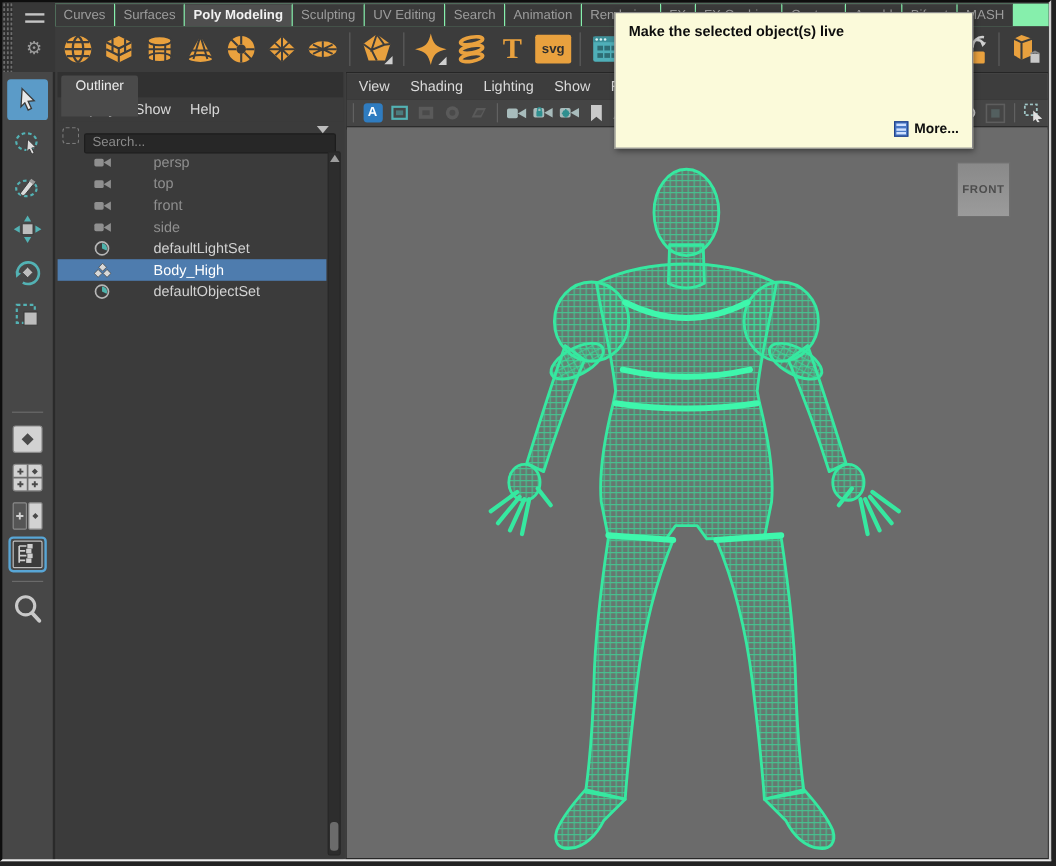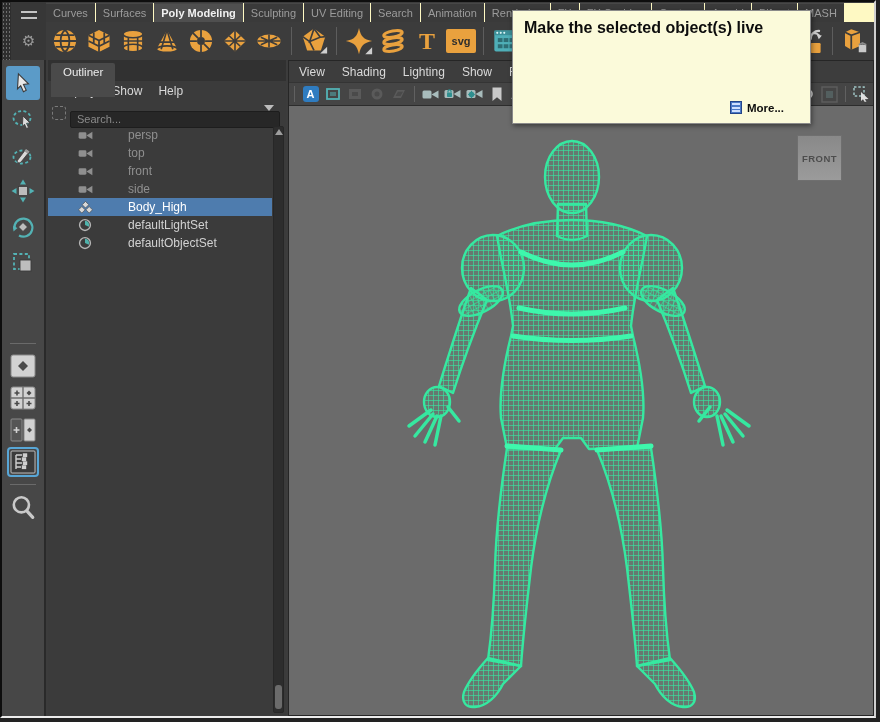--- a/index.html
+++ b/index.html
@@ -17,21 +17,21 @@
   .shelf { position:absolute; left:0; top:0; width:100%; height:58px; background:#3c3c3c; }
   .grip {
     position:absolute; left:0; top:0; width:9px; height:58px; background-color:#2e2e2e;
     background-image:radial-gradient(circle, #6e6e6e 0.9px, transparent 1.1px);
     background-size:3px 4px;
   }
   .shelf-left { position:absolute; left:9px; top:0; width:35px; height:58px; background:#373737; display:flex; flex-direction:column; align-items:center; }
   .menu-eq { margin-top:9px; width:16px; height:8px; border-top:2px solid #c4c4c4; border-bottom:2px solid #c4c4c4; }
   .gear { margin-top:14px; font-size:15px; color:#9b9b9b; line-height:15px; }
 
-  .tabs { position:absolute; left:44px; top:1px; right:0; height:19px; background:#fef9c3; display:flex; overflow:hidden; }
+  .tabs { position:absolute; left:44px; top:1px; right:0; height:19px; background:#86efac; display:flex; overflow:hidden; }
   .tab { flex:0 0 auto; padding:0 7px; line-height:19px; font-size:11px; color:#9c9c9c; background:#3a3a3a; margin-right:1px; border-top:1px solid #474747; white-space:nowrap; }
   .tab.active { background:#4f4f4f; color:#f2f2f2; font-weight:bold; }
 
   .shelficons { position:absolute; left:44px; top:20px; right:0; height:38px; background:#3c3c3c; display:flex; align-items:center; gap:4px; padding:0 4px; }
   .sicon { width:30px; height:30px; flex:0 0 auto; display:flex; align-items:center; justify-content:center; }
   .ssep { width:1px; height:28px; background:#5d5d5d; margin:0 3px; flex:0 0 auto; }
   .tletter { font-family:"Liberation Serif", serif; font-size:24px; font-weight:bold; color:#E9A13E; line-height:28px; }
   .svgbadge { width:47px; height:24px; background:#E9A13E; border-radius:2px; color:#2e2e2e; font-size:11px; font-weight:bold; display:flex; align-items:center; justify-content:center; }
   .spacer { flex:1 1 auto; }
 
@@ -87,23 +87,23 @@
     display:flex; align-items:center; justify-content:center;
   }
   .model { position:absolute; left:104px; top:22px; }
 
   
   .tooltip {
     position:absolute; left:510px; top:8px; width:299px; height:114px; z-index:60;
     background:#fbfada; border:1px solid #8a8a8a; box-shadow:1px 2px 5px rgba(0,0,0,0.45);
     padding:8px 11px;
   }
-  .tt-title { font-size:16px; font-weight:bold; color:#0d0d0d; }
+  .tt-title { font-size:12px; font-weight:bold; color:#0d0d0d; }
   .tt-body { margin-top:11px; font-size:11.5px; color:#1c1c1c; line-height:1.4; }
-  .tt-more { position:absolute; right:26px; bottom:9px; display:flex; gap:5px; align-items:center; font-size:11.5px; font-weight:bold; color:#0d0d0d; }
+  .tt-more { position:absolute; right:11px; bottom:9px; display:flex; gap:5px; align-items:center; font-size:11.5px; font-weight:bold; color:#0d0d0d; }
   .more-ic { width:12px; height:13px; background:#4a79c6; border:1px solid #23448a; display:flex; flex-direction:column; justify-content:space-evenly; padding:0 1px; }
   .more-ic i { display:block; height:2px; background:#cfe0ff; }
 </style>
 </head>
 <body>
 
 <div id="window">
 
   <div class="shelf">
     <div class="grip"></div>
@@ -390,48 +390,48 @@
       </div>
       <div class="orow dim">
         <span class="oicon">
             <svg width="15" height="11" viewBox="0 0 16 12" fill="#8f8f8f">
               <rect x="0.5" y="2.5" width="8.5" height="7" rx="1.5"></rect>
               <polygon points="9,6 15.5,2 15.5,10"></polygon>
             </svg>
           </span>
         <span class="olabel">side</span>
       </div>
+      <div class="orow">
+        <span class="oicon">
+            <svg width="14" height="14" viewBox="0 0 16 16">
+              <circle cx="8" cy="8" r="6.2" fill="none" stroke="#b5b5b5" stroke-width="1.6"></circle>
+              <path d="M8 8 L8 3.2 A4.8 4.8 0 0 1 12.4 10 Z" fill="#4fb3ac"></path>
+            </svg>
+          </span>
+        <span class="olabel">defaultLightSet</span>
+      </div>
       <div class="orow selected">
         <span class="oicon">
             <svg width="15" height="13" viewBox="0 0 16 14">
               <g fill="#d8d8d8" stroke="#4a4a4a" stroke-width="0.7">
                 <polygon points="8,0.5 11.5,4 8,7.5 4.5,4"></polygon>
                 <polygon points="4,6 7.5,9.5 4,13 0.5,9.5"></polygon>
                 <polygon points="12,6 15.5,9.5 12,13 8.5,9.5"></polygon>
               </g>
             </svg>
           </span>
         <span class="olabel">Body_High</span>
       </div>
       <div class="orow">
         <span class="oicon">
             <svg width="14" height="14" viewBox="0 0 16 16">
               <circle cx="8" cy="8" r="6.2" fill="none" stroke="#b5b5b5" stroke-width="1.6"></circle>
               <path d="M8 8 L8 3.2 A4.8 4.8 0 0 1 12.4 10 Z" fill="#4fb3ac"></path>
             </svg>
           </span>
-        <span class="olabel">defaultLightSet</span>
-      </div>
-      <div class="orow">
-        <span class="oicon">
-            <svg width="14" height="14" viewBox="0 0 16 16">
-              <circle cx="8" cy="8" r="6.2" fill="none" stroke="#b5b5b5" stroke-width="1.6"></circle>
-              <path d="M8 8 L8 3.2 A4.8 4.8 0 0 1 12.4 10 Z" fill="#4fb3ac"></path>
-            </svg>
-          </span>
         <span class="olabel">defaultObjectSet</span>
       </div>
     </div>
 
     <div class="out-scroll">
       <span class="scroll-up"></span>
       <span class="scroll-thumb"></span>
     </div>
   </div>
 

